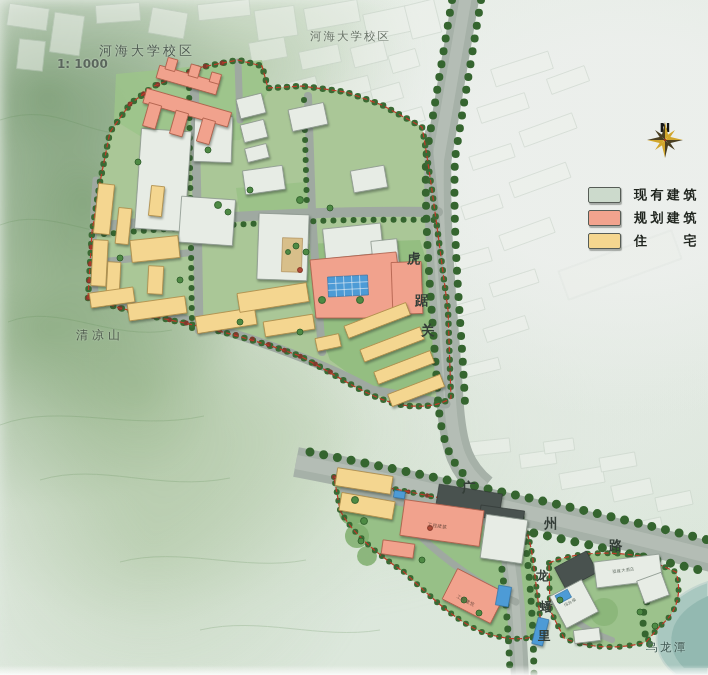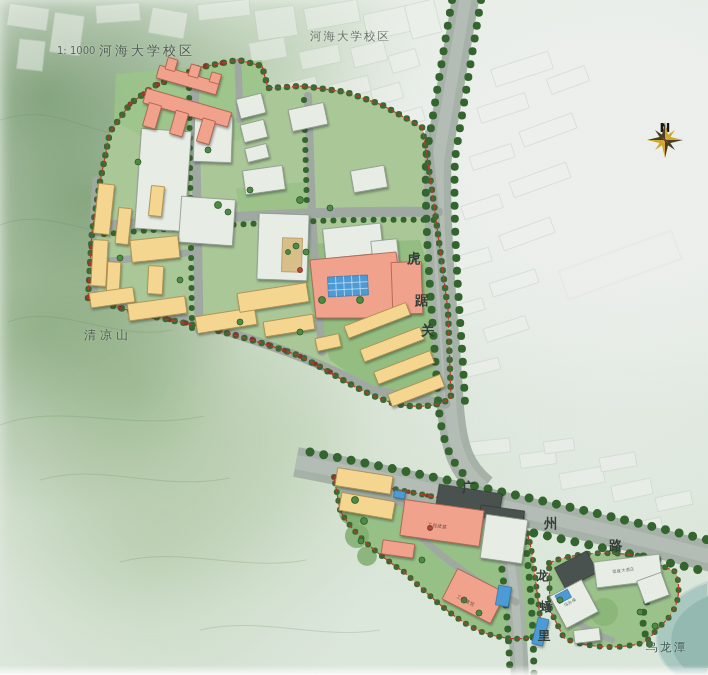--- a/index.html
+++ b/index.html
@@ -288,47 +288,61 @@
       <circle cx="464" cy="600" r="3"></circle>
         <circle cx="479" cy="613" r="3"></circle>
       <circle cx="560" cy="600" r="3"></circle>
         <circle cx="640" cy="612" r="3"></circle>
       <circle cx="655" cy="626" r="3"></circle>
       <circle cx="430" cy="528" r="2.5" fill="#b04c3a" stroke="#7d2f21"></circle>
       <circle cx="300" cy="270" r="2.5" fill="#b04c3a" stroke="#7d2f21"></circle>
     </g>
   </svg>
 
-  <div class="lbl" style="left:57px;top:45px;font-size:10px;font-weight:400;color:#5a665c;">1: 1000</div>
+  <div class="lbl" style="left:57px;top:57px;font-size:12px;font-weight:700;color:#5a665c;">1: 1000</div>
 
   <div class="lbl" style="left:99px;top:42px;font-size:13px;letter-spacing:3px;color:#4e5b51;">河海大学校区</div>
 
   <div class="lbl" style="left:310px;top:29px;font-size:11.5px;letter-spacing:2px;color:#566055;opacity:.85;">河海大学校区</div>
 
-  <div class="lbl" style="left:84px;top:327px;font-size:12px;letter-spacing:4px;color:#4d5a4b;">清凉山</div>
+  <div class="lbl" style="left:76px;top:327px;font-size:12px;letter-spacing:4px;color:#4d5a4b;">清凉山</div>
 
   <div class="lbl" style="left:646px;top:640px;font-size:11.5px;letter-spacing:2.5px;color:#3f5852;">乌龙潭</div>
 
   <div class="roadchar" style="left:407px;top:250px;">虎</div>
   <div class="roadchar" style="left:415px;top:292px;">踞</div>
   <div class="roadchar" style="left:421px;top:322px;">关</div>
 
   <div class="roadchar" style="left:462px;top:479px;">广</div>
   <div class="roadchar" style="left:544px;top:515px;">州</div>
   <div class="roadchar" style="left:609px;top:537px;">路</div>
 
   <div class="roadchar" style="left:536px;top:568px;font-size:12.5px;">龙</div>
   <div class="roadchar" style="left:540px;top:599px;font-size:12.5px;">蟠</div>
   <div class="roadchar" style="left:538px;top:628px;font-size:12.5px;">里</div>
 
   <div class="tinylbl" style="left:428px;top:522px;transform:rotate(8deg);color:#6b4a3e;">工程建筑</div>
   <div class="tinylbl" style="left:458px;top:594px;transform:rotate(27deg);color:#6b4a3e;">工程建筑</div>
   <div class="tinylbl" style="left:612px;top:569px;transform:rotate(-7deg);color:#5f6a60;font-size:4px;">福建大酒店</div>
   <div class="tinylbl" style="left:563px;top:603px;transform:rotate(-28deg);color:#5f6a60;font-size:4px;">综合楼</div>
 
+  <div class="legend">
+    <div class="lrow">
+      <div class="sw sw-existing"></div>
+      <div class="ltext">现有建筑</div>
+    </div>
+    <div class="lrow">
+      <div class="sw sw-planned"></div>
+      <div class="ltext">规划建筑</div>
+    </div>
+    <div class="lrow">
+      <div class="sw sw-res"></div>
+      <div class="ltext">住　　宅</div>
+    </div>
+  </div>
 
   <div class="compass">
     <div class="n">N</div>
     <svg width="40" height="40" viewBox="0 0 40 40">
       <path d="M20,2 L16.5,16.5 L20,20 Z" fill="#4a3f22"></path>
       <path d="M20,2 L23.5,16.5 L20,20 Z" fill="#d1a62c"></path>
       <path d="M20,38 L23.5,23.5 L20,20 Z" fill="#4a3f22"></path>
       <path d="M20,38 L16.5,23.5 L20,20 Z" fill="#d1a62c"></path>
       <path d="M38,20 L23.5,23.5 L20,20 Z" fill="#4a3f22"></path>
       <path d="M38,20 L23.5,16.5 L20,20 Z" fill="#d1a62c"></path>

